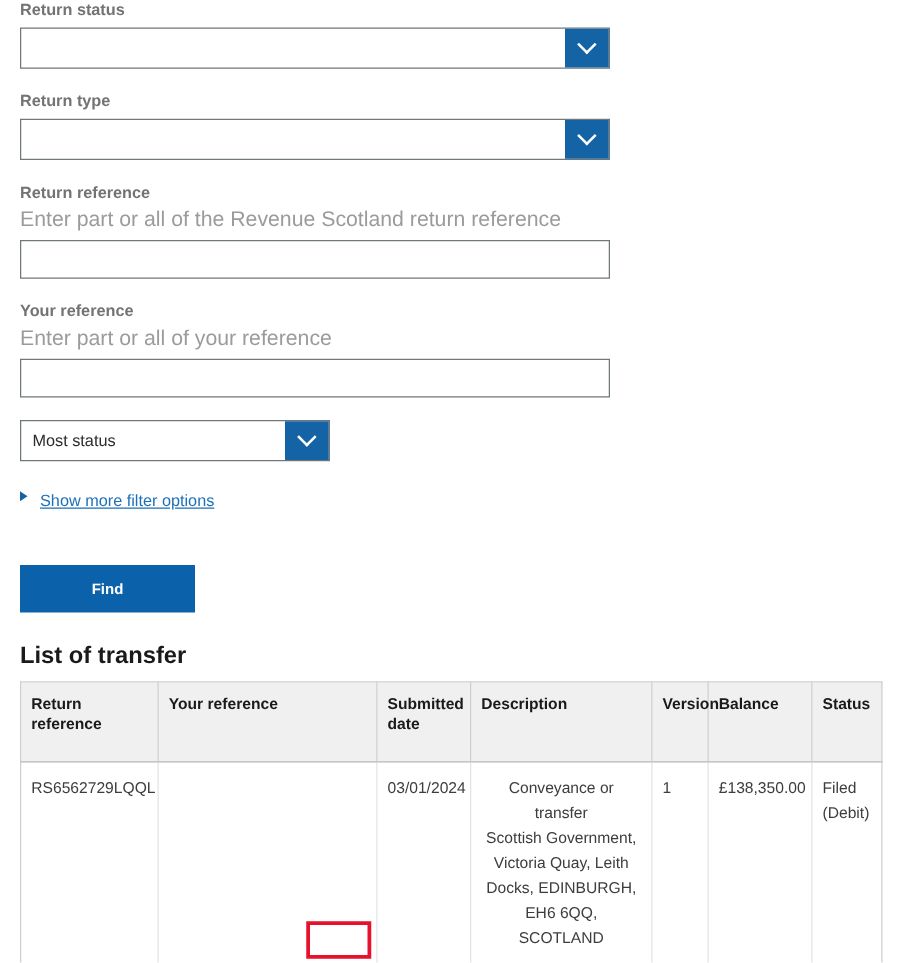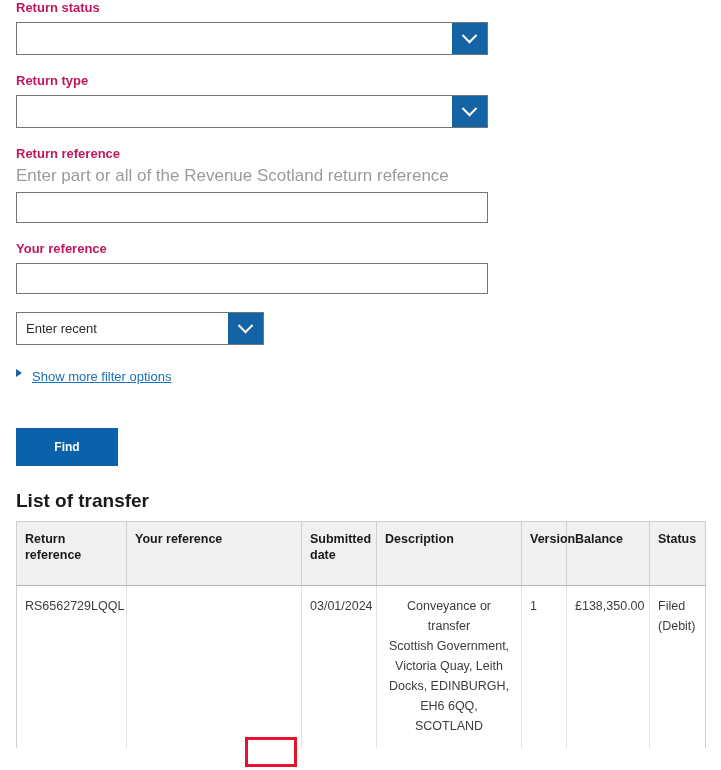--- a/index.html
+++ b/index.html
@@ -19,21 +19,21 @@
   .page {
     padding: 0 16px;
     box-sizing: border-box;
     width: 721px;
   }
 
   
   .field-label {
     font-size: 13px;
     font-weight: bold;
-    color: #be185d;
+    color: #737373;
     margin: 0 0 7px 0;
     line-height: 15px;
   }
   .field-hint {
     font-size: 17px;
     color: #9b9b9b;
     margin: 0 0 9px 0;
     line-height: 15px;
   }
   .block { margin-bottom: 18px; }
@@ -108,21 +108,21 @@
   .disclosure-link {
     color: #1d70b8;
     text-decoration: underline;
     font-size: 13px;
     cursor: pointer;
   }
 
   
   .find-btn {
     margin-top: 44px;
-    width: 102px;
+    width: 140px;
     height: 38px;
     background: #0b62ab;
     border: none;
     color: #ffffff;
     font-family: "Liberation Sans", sans-serif;
     font-size: 12px;
     font-weight: bold;
     cursor: pointer;
     display: block;
   }
@@ -204,26 +204,27 @@
   </div>
 
   <div class="block">
     <div class="field-label">Return reference</div>
     <div class="field-hint">Enter part or all of the Revenue Scotland return reference</div>
     <input class="text-input" type="text" value="" style="">
   </div>
 
   <div class="block">
     <div class="field-label">Your reference</div>
+    <div class="field-hint">Enter part or all of your reference</div>
     <input class="text-input" type="text" value="" style="">
   </div>
 
   <div class="block">
     <div class="select-wrap narrow">
-      <span class="select-value">Enter recent</span>
+      <span class="select-value">Most status</span>
       <span class="select-btn">
         <span class="chev"></span>
       </span>
     </div>
   </div>
 
   <div class="disclosure">
     <span class="tri"></span>
     <span class="disclosure-link">Show more filter options</span>
   </div>

